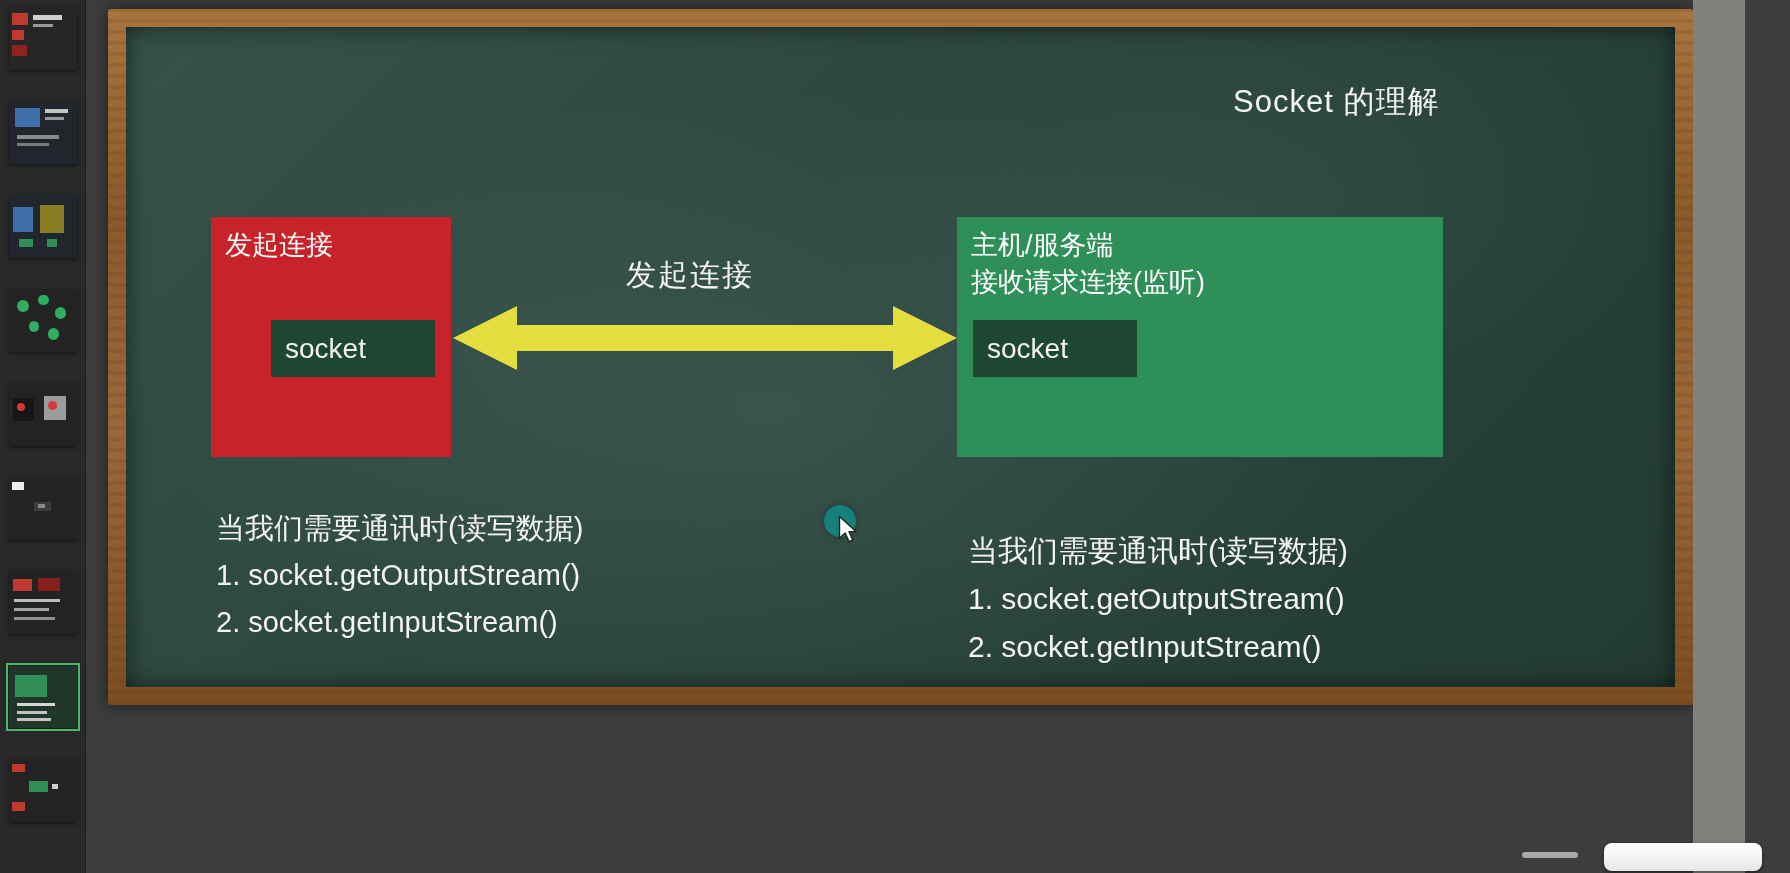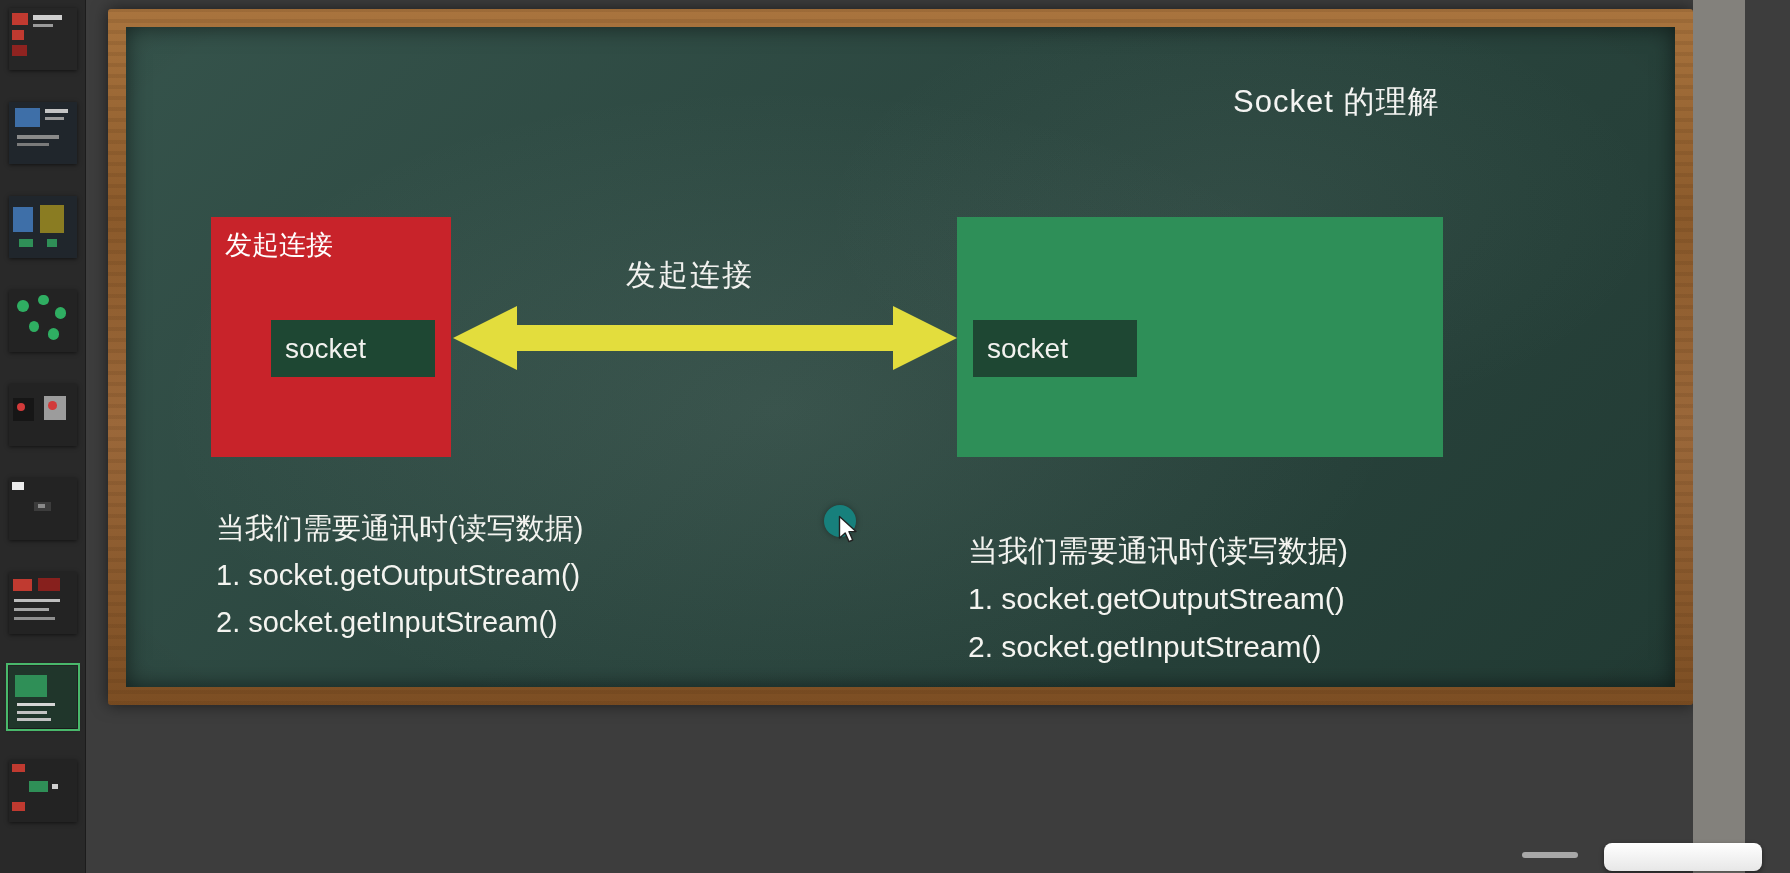--- a/index.html
+++ b/index.html
@@ -140,20 +140,22 @@
     <div class="board-inner">
 
       <div class="title">Socket 的理解</div>
 
       <div class="panel-box client-box">
         <div>发起连接</div>
         <div class="socket-chip">socket</div>
       </div>
 
       <div class="panel-box server-box">
+        <div>主机/服务端</div>
+        <div>接收请求连接(监听)</div>
         <div class="socket-chip">socket</div>
       </div>
 
       <div class="channel-label">发起连接</div>
 
       <svg class="arrow" viewBox="0 0 504 90" preserveAspectRatio="none">
         <polygon fill="currentColor" points="0,45 64,13 64,32 440,32 440,13 504,45 440,77 440,58 64,58 64,77"></polygon>
       </svg>
 
       <div class="notes notes-left">

